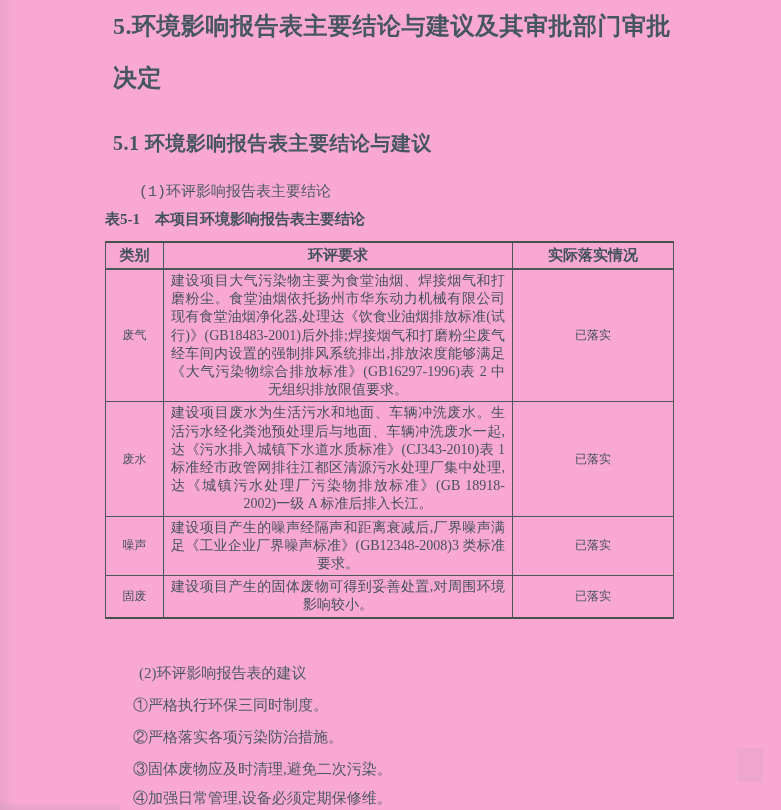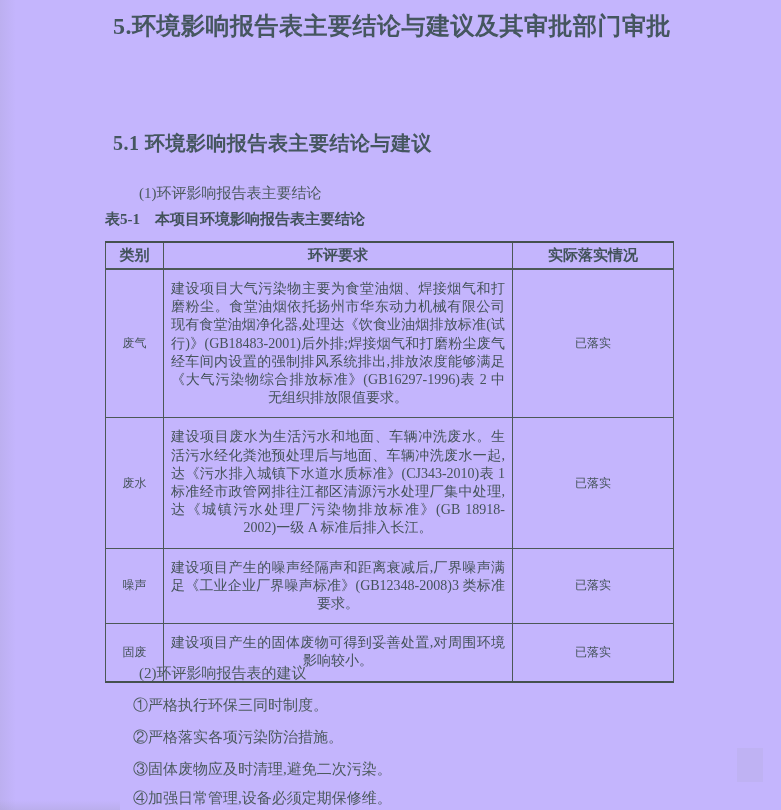--- a/index.html
+++ b/index.html
@@ -4,21 +4,21 @@
 <style>
   html, body {
     margin: 0;
     padding: 0;
     background: #ffffff;
   }
   .page {
     position: relative;
     width: 781px;
     height: 810px;
-    background: #c4b5fd;
+    background: #f9a8d4;
     overflow: hidden;
     font-family: "Liberation Serif", "DejaVu Serif", serif;
     color: #4a585c;
   }
   
   .scan-edge-left {
     position: absolute; left: 0; top: 0; width: 16px; height: 100%;
     background: linear-gradient(to right, rgba(120,125,125,0.10), rgba(120,125,125,0.0));
     pointer-events: none;
   }
@@ -54,20 +54,21 @@
     color: #45565f;
     letter-spacing: 0.5px;
   }
   .sub-item-heading {
     position: absolute;
     left: 139px;
     top: 183px;
     font-size: 15px;
     line-height: 20px;
     color: #4c5a5e;
+    font-family: Liberation Mono, monospace;
   }
   .table-caption {
     position: absolute;
     left: 105px;
     top: 210px;
     width: 568px;
     text-align: left;
     font-size: 15px;
     font-weight: bold;
     color: #42525b;
@@ -98,21 +99,21 @@
     color: #42525b;
   }
   .concl-table col.c-cat { width: 58px; }
   .concl-table col.c-req { width: 349px; }
   .concl-table col.c-status { width: 161px; }
   .concl-table td.cat, .concl-table td.status {
     text-align: center;
     font-size: 12px;
   }
   .concl-table td.req {
-    padding: 10px 7px;
+    padding: 2px 7px;
     text-align: justify;
     text-align-last: center;
     line-height: 18.2px;
   }
   .concl-table tr.r0 { height: 127px; }
   .concl-table tr.r1 { height: 109px; }
   .concl-table tr.r2 { height: 57px; }
   .concl-table tr.r3 { height: 37px; }
 
   .suggest-intro {
@@ -139,20 +140,21 @@
 <body>
 
 <div class="page">
 
   <div class="scan-edge-left"></div>
   <div class="scan-smudge-bottom"></div>
   <div class="scan-smudge-right"></div>
 
   <div class="doc-title">
     <div>5.环境影响报告表主要结论与建议及其审批部门审批</div>
+    <div>决定</div>
   </div>
 
   <div class="section-heading">5.1 环境影响报告表主要结论与建议</div>
 
   <div class="sub-item-heading">(1)环评影响报告表主要结论</div>
 
   <div class="table-caption">表5-1　本项目环境影响报告表主要结论</div>
 
   <table class="concl-table">
     <colgroup>

